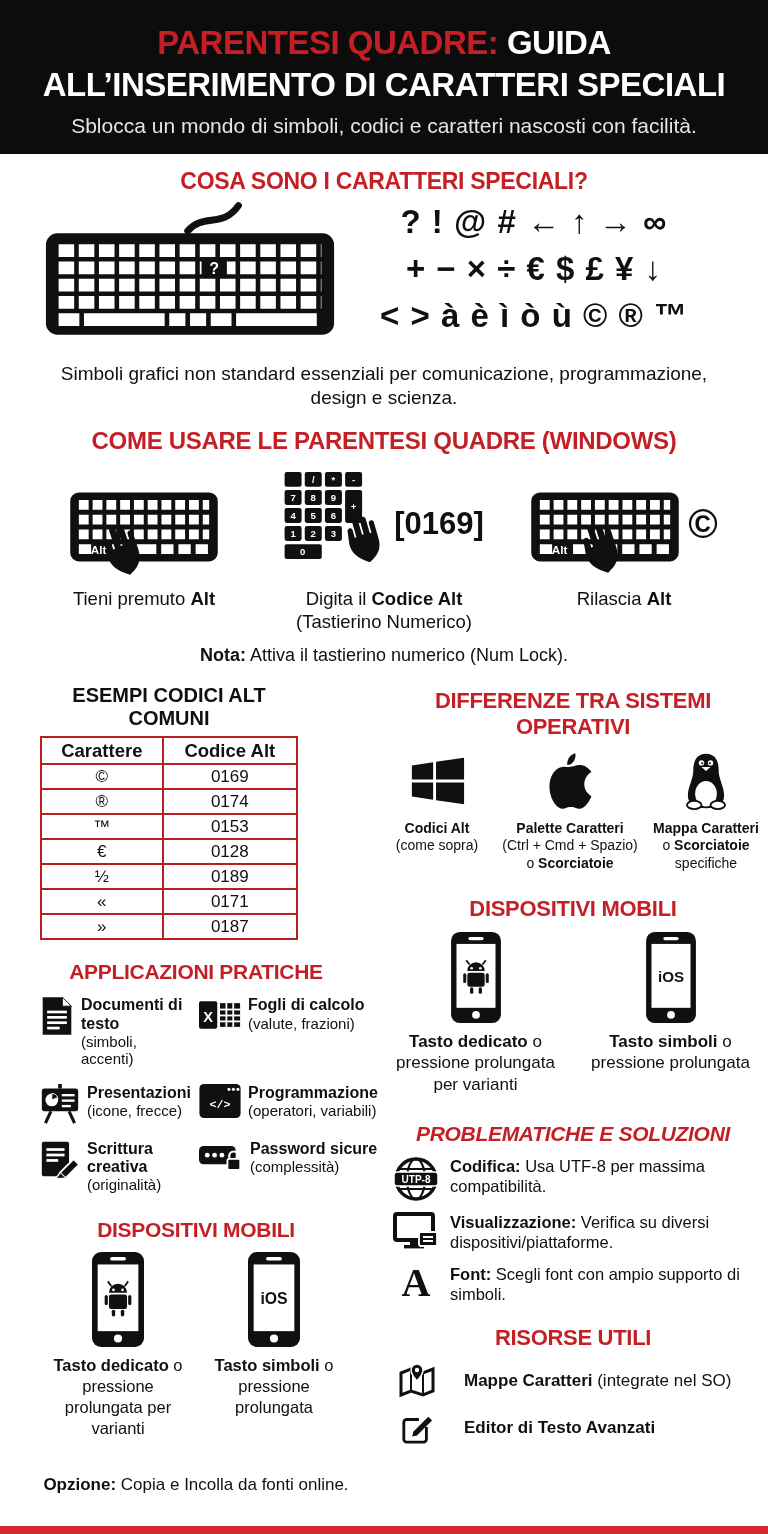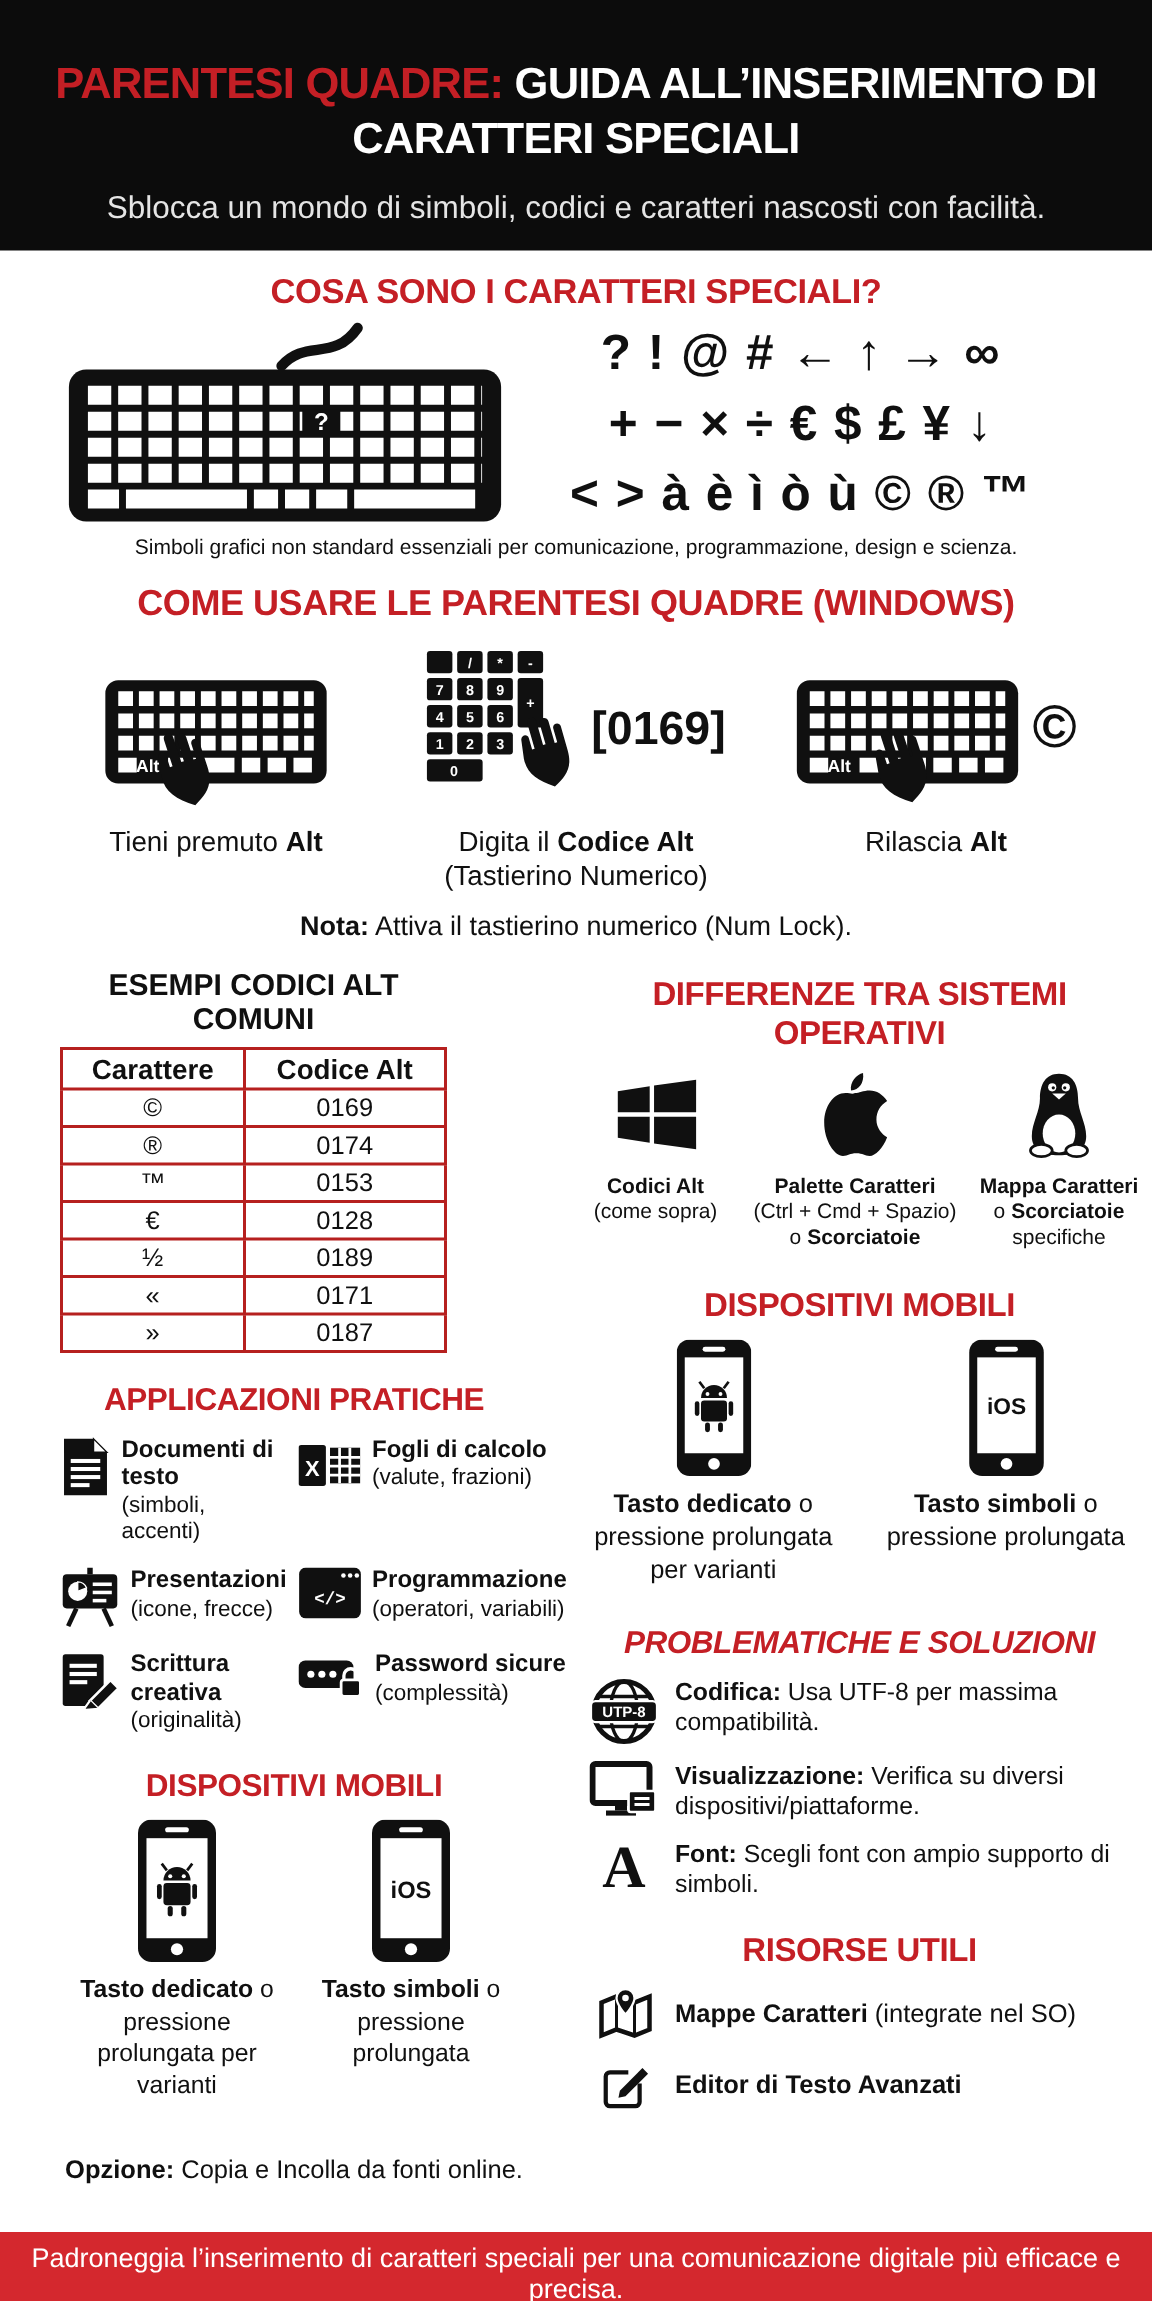--- a/index.html
+++ b/index.html
@@ -1,30 +1,30 @@
 <!DOCTYPE html>
 <html lang="it"><head>
 <meta charset="utf-8">
 <style>
   html,body{margin:0;padding:0;background:#888;}
   .page{width:768px;height:1534px;margin:0 auto;background:#fff;overflow:hidden;
         display:flex;flex-direction:column;font-family:"Liberation Sans",sans-serif;color:#101010;}
   
   .hdr{background:#0c0c0c;color:#fff;text-align:center;padding:22px 18px 16px;}
-  .hdr h1{margin:16px;font-size:29px;line-height:1.26;font-weight:700;letter-spacing:-.5px;}
+  .hdr h1{margin:0;font-size:33px;line-height:1.26;font-weight:700;letter-spacing:-.5px;}
   .hdr .hl{color:#c41f25;}
   .hdr p{margin:9px 0 0;font-size:21px;color:#e5e5e5;font-weight:400;}
   
   .rh{color:#c41f25;font-weight:700;text-align:center;margin:0;letter-spacing:-.3px;}
   
   .s1{padding:14px 24px 0;}
   .s1 .rh{font-size:23px;}
   .s1-row{display:flex;align-items:center;justify-content:space-between;padding:4px 16px 0;}
   .symbols{width:396px;text-align:center;font-size:33px;font-weight:700;line-height:1.42;letter-spacing:1px;}
-  .caption{text-align:center;font-size:14px;line-height:1.3;margin:2px auto 0;width:660px;}
+  .caption{text-align:center;font-size:19px;line-height:1.3;margin:22px auto 0;width:660px;}
   
   .s2{padding:16px 10px 0;}
   .s2 .rh{font-size:24px;}
   .steps{display:flex;justify-content:space-around;align-items:flex-start;margin-top:10px;padding:0 14px;}
   .step{text-align:center;width:232px;}
   .step .art{height:118px;display:flex;align-items:center;justify-content:center;gap:8px;position:relative;}
   .step p{margin:4px 0 0;font-size:18.5px;line-height:1.25;}
   .bigcode{font-size:31px;font-weight:700;}
   .bigsym{font-size:40px;font-weight:700;}
   .nota{text-align:center;font-size:18px;margin:12px 0 0;}
@@ -51,21 +51,21 @@
   .opzione{text-align:center;font-size:17px;margin-top:36px;}
   
   .osd .rh{font-size:22px;margin:4px 0 10px;}
   .os-row{display:flex;justify-content:space-between;}
   .os-item{text-align:center;font-size:14px;line-height:1.22;}
   .os-item .oi{height:62px;display:flex;align-items:center;justify-content:center;margin-bottom:8px;}
   .probs .rh{font-size:21px;margin:26px 0 10px;font-style:italic;}
   .pline{display:flex;align-items:flex-start;gap:10px;margin:0 0 10px 14px;font-size:16.5px;line-height:1.25;}
   .pline .pi{flex:none;width:48px;display:flex;justify-content:center;}
   .res .rh{font-size:22px;margin:20px 0 12px;}
-  .rline{display:flex;align-items:center;gap:14px;margin:0 0 13px 20px;font-size:17px;}
+  .rline{display:flex;align-items:center;gap:28px;margin:0 0 13px 20px;font-size:17px;}
   .rline .ri{flex:none;width:38px;display:flex;justify-content:center;}
   
   .banner{background:#d4282e;color:#fff;text-align:center;font-size:18px;padding:7px 6px;margin-top:14px;}
   svg{display:block;}
   .ico{flex:none;}
 </style>
 </head>
 <body>
 
 <svg width="0" height="0" style="position:absolute">

